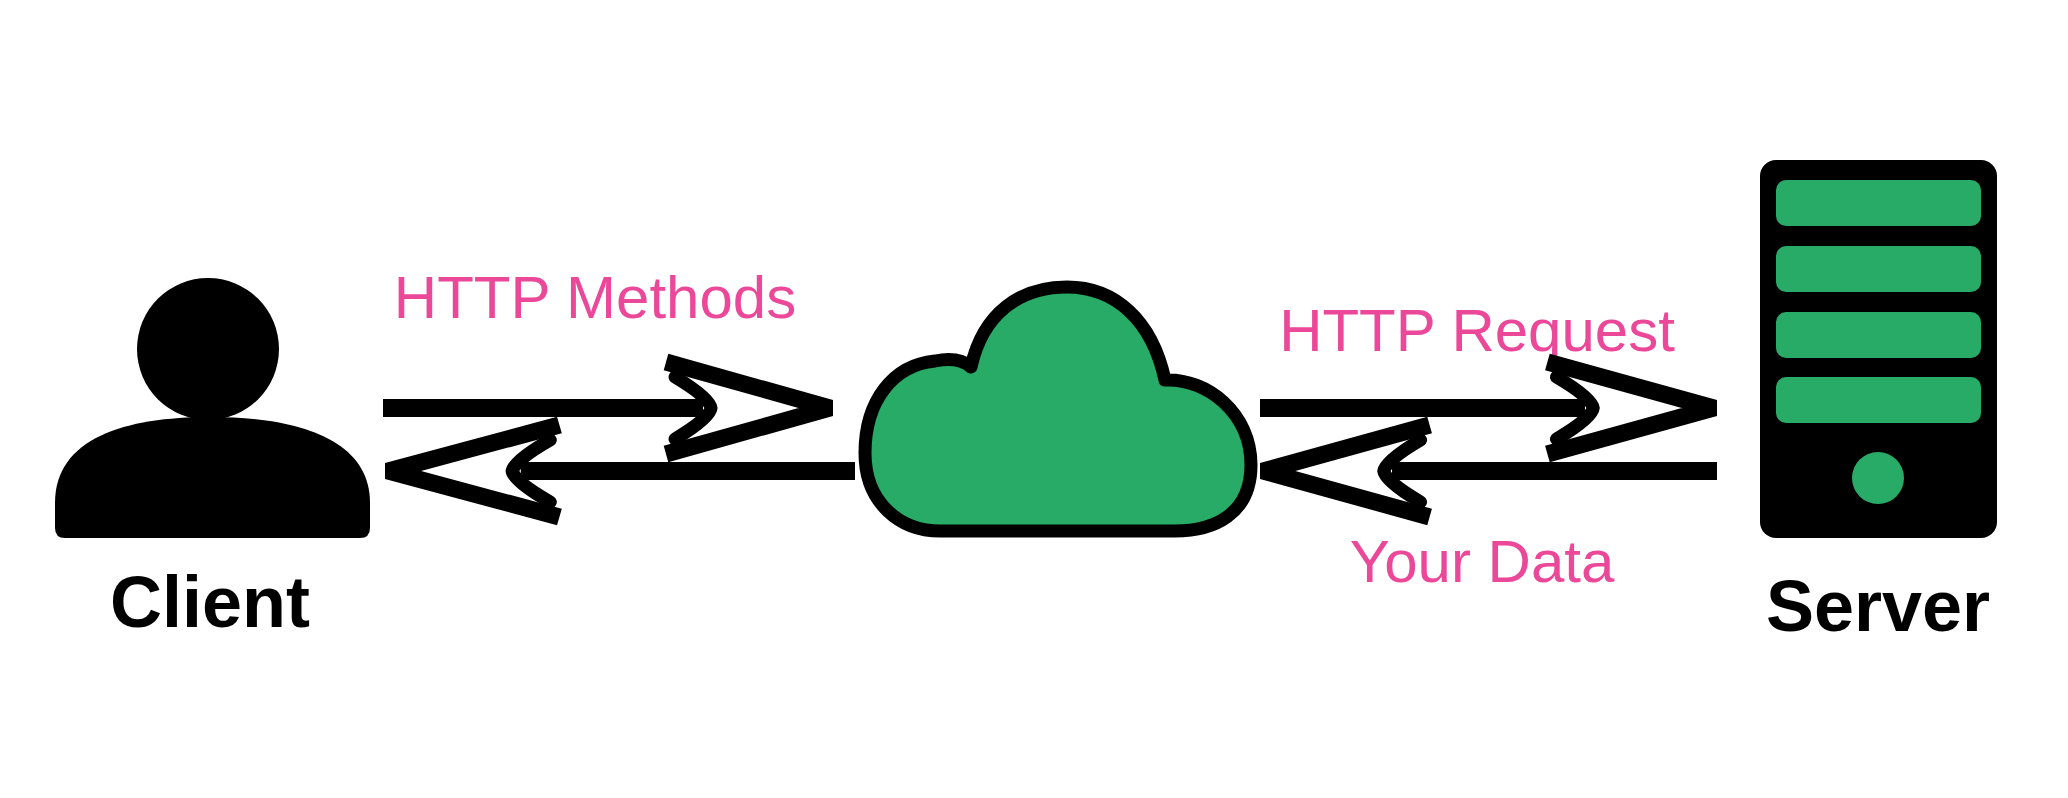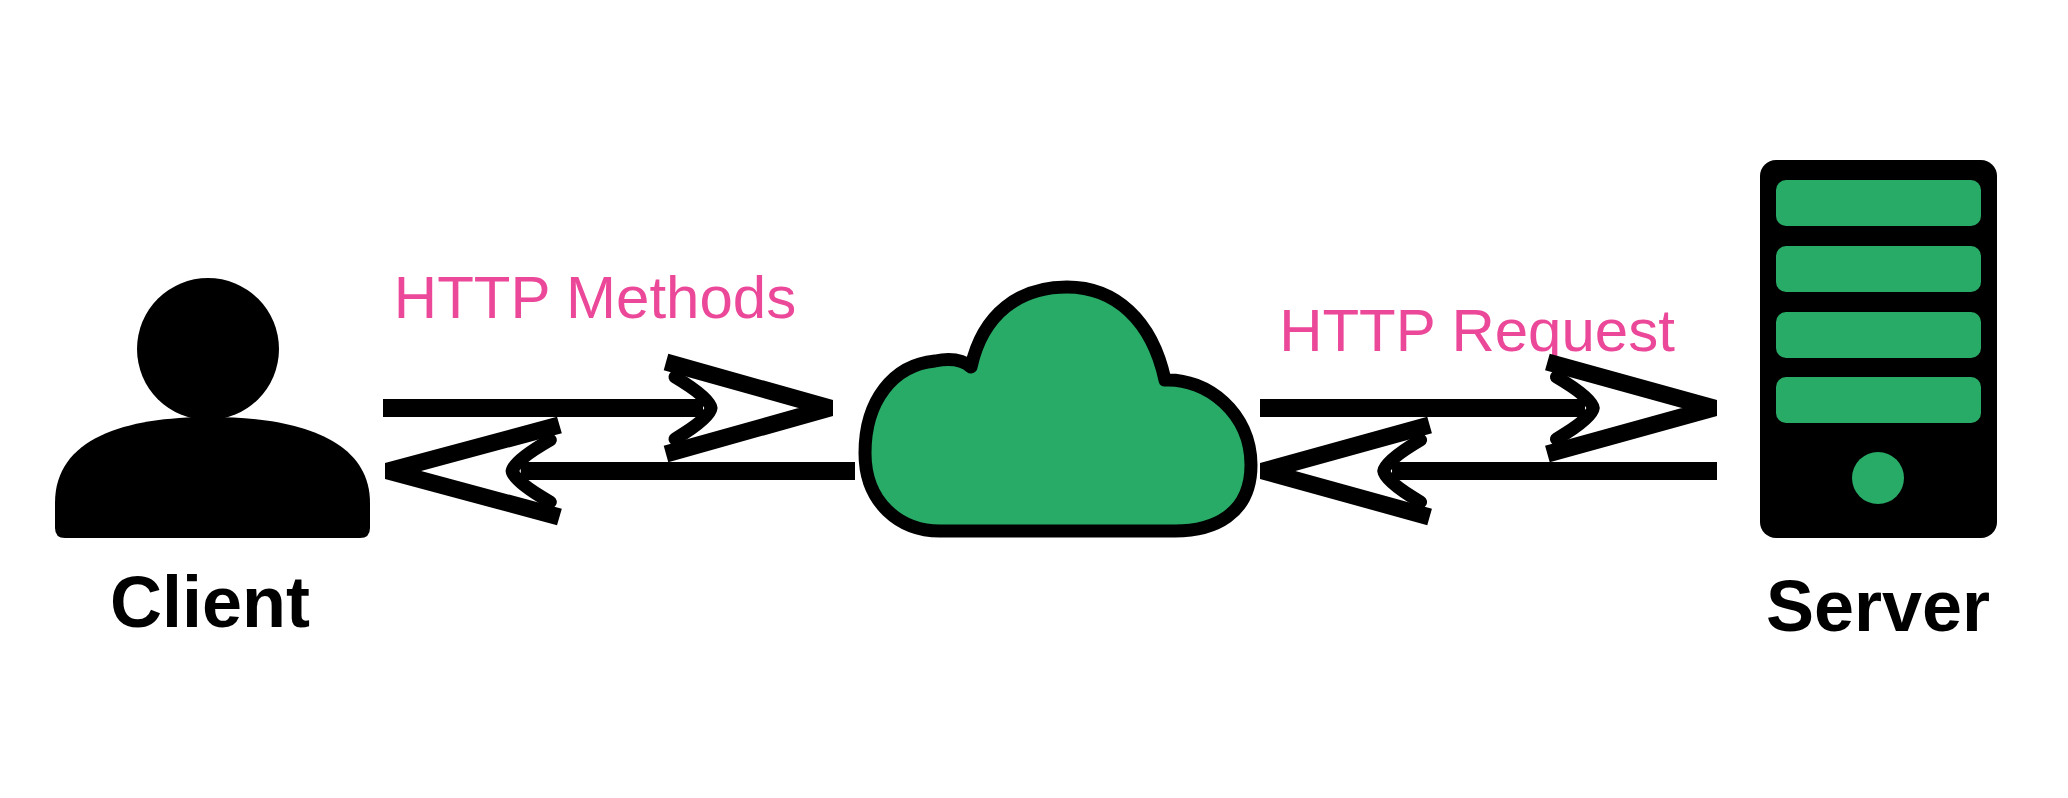--- a/index.html
+++ b/index.html
@@ -78,20 +78,21 @@
     <path d="M0 55 H 320" stroke="#000000" stroke-width="18" fill="none"></path>
     <path d="M292 24 Q 327 45 328 55 Q 327 65 292 86" stroke="#000000" stroke-width="13" fill="none" stroke-linecap="round"></path>
     <polyline points="283,9 447,55 283,101" stroke="#000000" stroke-width="17" fill="none" stroke-linejoin="miter" stroke-miterlimit="12"></polyline>
   </svg>
 
   <svg class="abs flip" style="left:1260px; top:416px;" width="457" height="110" viewBox="0 0 450 110" preserveAspectRatio="none">
     <path d="M0 55 H 320" stroke="#000000" stroke-width="18" fill="none"></path>
     <path d="M292 24 Q 327 45 328 55 Q 327 65 292 86" stroke="#000000" stroke-width="13" fill="none" stroke-linecap="round"></path>
     <polyline points="283,9 447,55 283,101" stroke="#000000" stroke-width="17" fill="none" stroke-linejoin="miter" stroke-miterlimit="12"></polyline>
   </svg>
+  <div class="abs flow-label" style="left:1232px; top:532px; width:500px;">Your Data</div>
 
   <svg class="abs" style="left:1755px; top:155px;" width="250" height="390" viewBox="0 0 250 390">
     <rect x="5" y="5" width="237" height="378" rx="16" fill="#000000"></rect>
     <rect x="21" y="25" width="205" height="46" rx="10" fill="#27AB66"></rect>
     <rect x="21" y="91" width="205" height="46" rx="10" fill="#27AB66"></rect>
     <rect x="21" y="157" width="205" height="46" rx="10" fill="#27AB66"></rect>
     <rect x="21" y="222" width="205" height="46" rx="10" fill="#27AB66"></rect>
     <circle cx="123" cy="323" r="26" fill="#27AB66"></circle>
   </svg>
   <div class="abs node-label" style="left:1678px; top:570px; width:400px;">Server</div>

